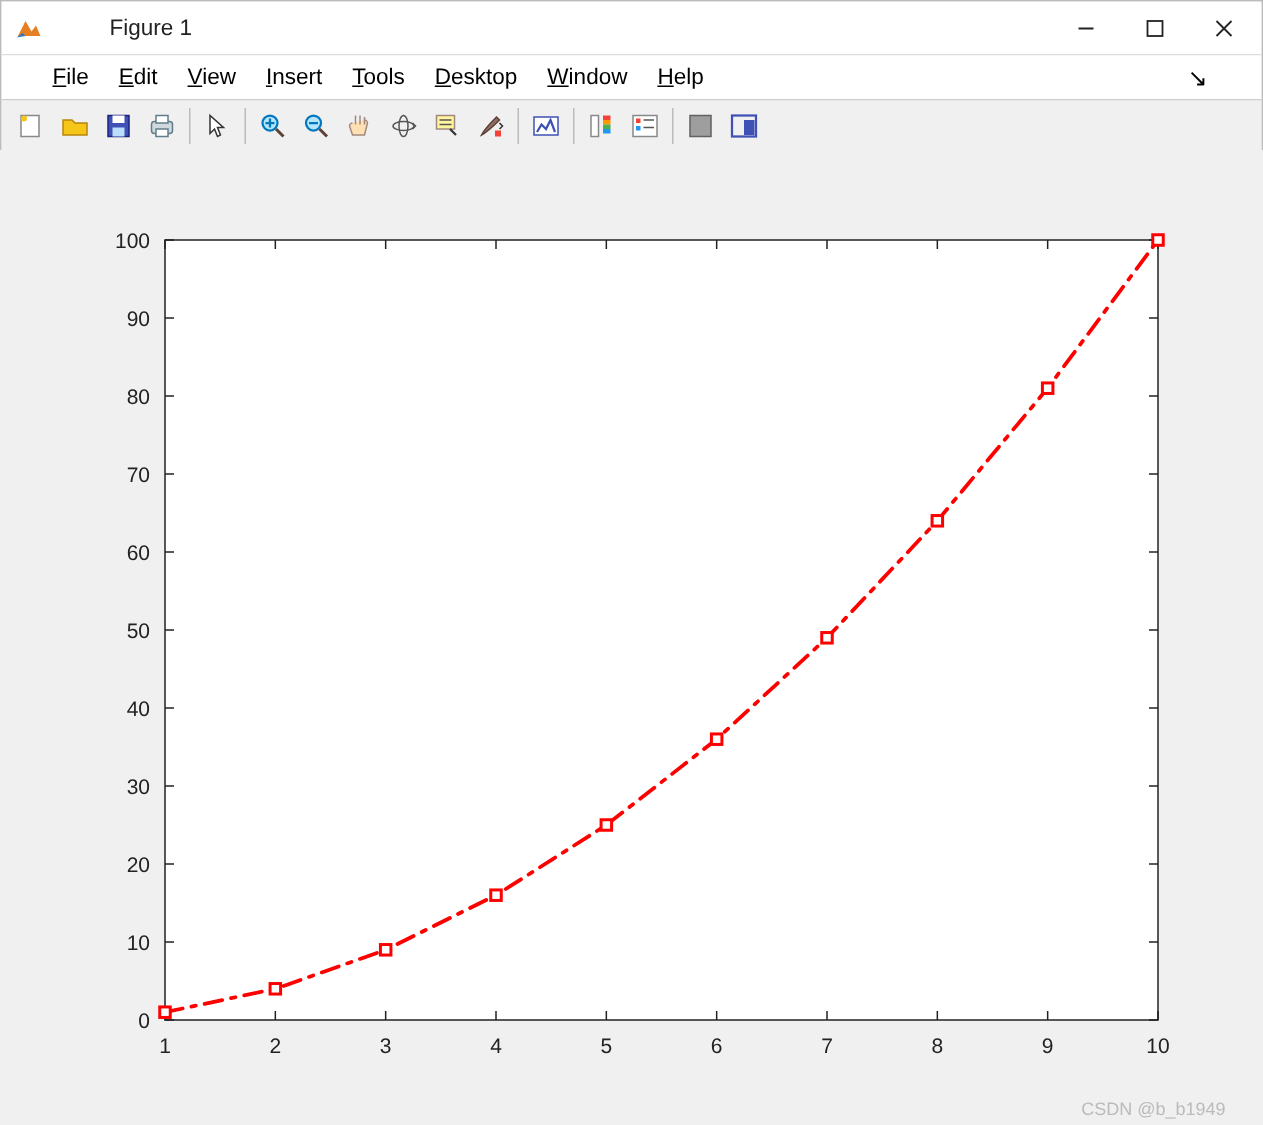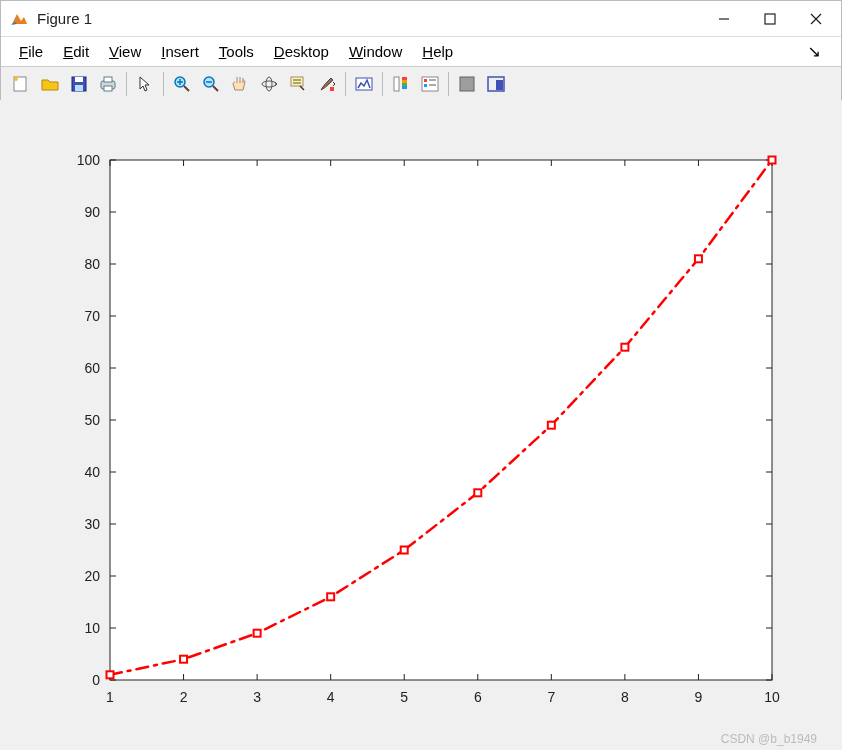--- a/index.html
+++ b/index.html
@@ -1,23 +1,23 @@
 <!DOCTYPE html>
 <html><head>
 <meta charset="utf-8">
 <style>
   * { box-sizing: border-box; margin: 0; padding: 0; }
   body { font-family: "Segoe UI", Arial, sans-serif; background: #fff; width: 842px; height: 750px; overflow: hidden; border: 1px solid #bbb; }
-  .titlebar { height: 36px; display: flex; align-items: center; padding: 0 2px 0 8px; background: #fff; border-bottom: 1px solid #ddd; }
+  .titlebar { height: 36px; display: flex; align-items: center; padding: 0 2px 0 8px; background: #fff; border-bottom: 1px solid #ddd; gap: 36px; }
   .titlebar .logo { width: 20px; height: 20px; margin-right: 8px; }
   .titlebar .title { font-size: 15px; color: #222; flex: 1; }
   .winbtns { display: flex; }
   .winbtn { width: 46px; height: 30px; display: flex; align-items: center; justify-content: center; cursor: pointer; }
   .winbtn svg { stroke: #222; stroke-width: 1.2; fill: none; }
-  .menubar { height: 30px; display: flex; align-items: center; padding: 0 8px; background: #fff; border-bottom: 1px solid #ccc; font-size: 15px; }
+  .menubar { height: 30px; display: flex; align-items: center; padding: 0 24px; background: #fff; border-bottom: 1px solid #ccc; font-size: 15px; }
   .menuitem { padding: 2px 10px; cursor: pointer; }
   .menuitem .ul { text-decoration: underline; }
   .menubar .tear { margin-left: auto; padding-right: 12px; font-size: 16px; }
   .toolbar { height: 34px; display: flex; align-items: center; padding: 2px 6px; background: #f0f0f0; border-bottom: 1px solid #ccc; gap: 1px; }
   .tbtn { width: 28px; height: 28px; display: flex; align-items: center; justify-content: center; border: 1px solid transparent; cursor: pointer; }
   .tsep { width: 1px; height: 24px; background: #bbb; margin: 0 3px; }
   .plotarea { position: absolute; top: 100px; left: 0; right: 0; bottom: 0; background: #f0f0f0; }
   .plotarea svg { display: block; }
   .watermark { position: absolute; right: 25px; bottom: 4px; font-size: 12px; color: #bbb; }
   .ticklabel { font-family: Arial, sans-serif; font-size: 14px; fill: #222; }

